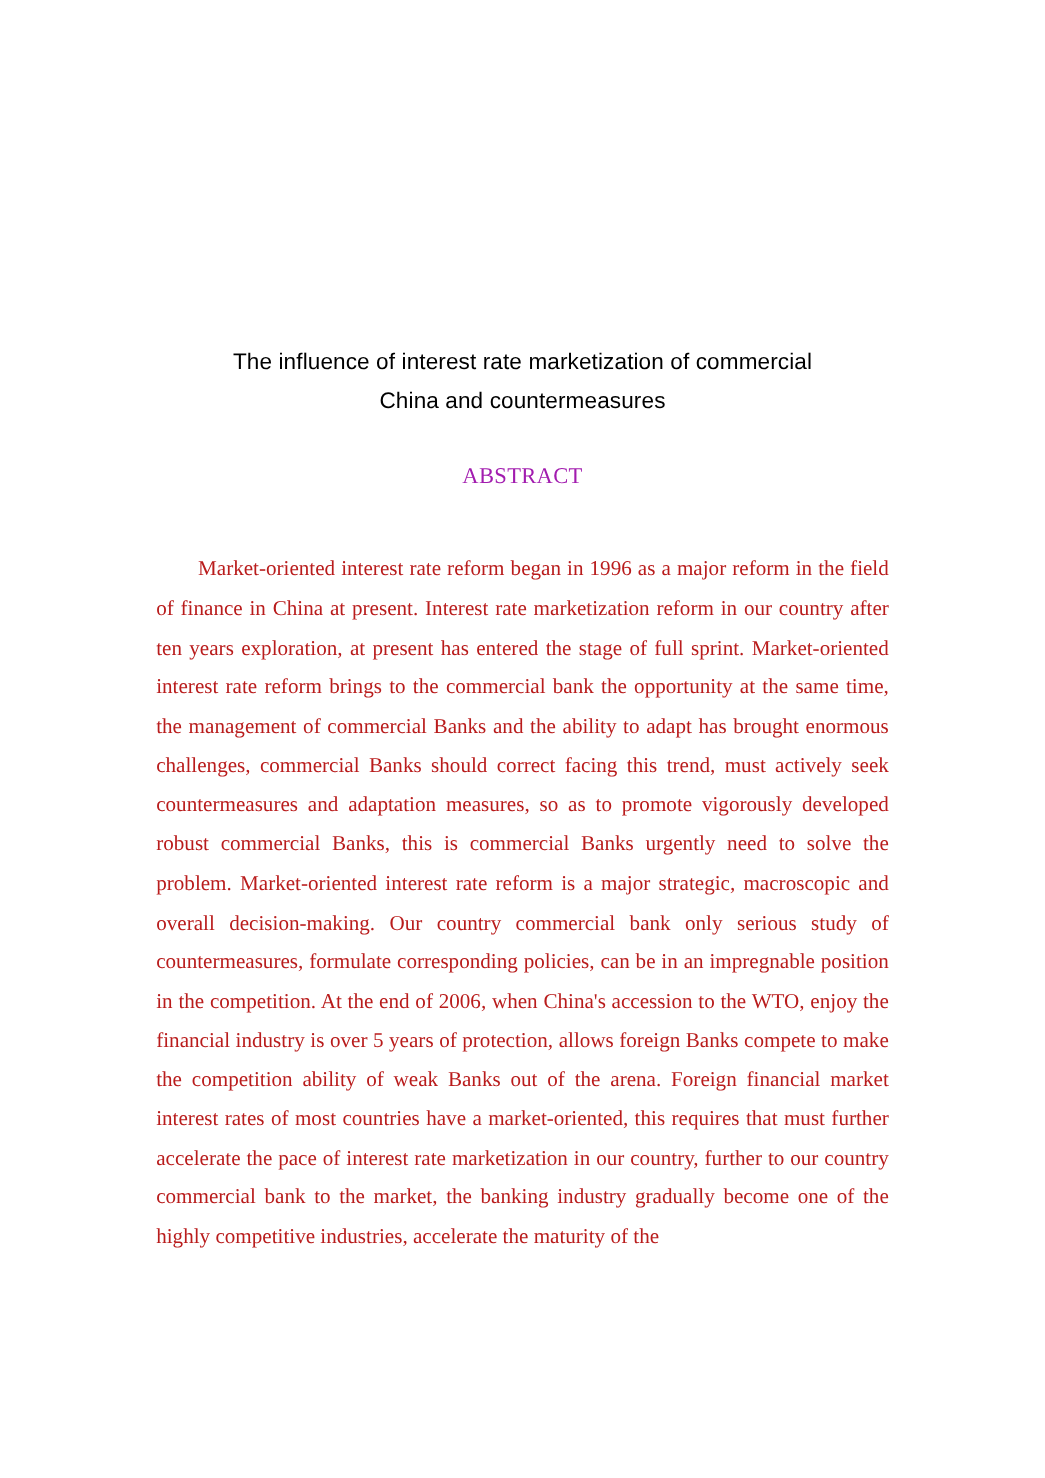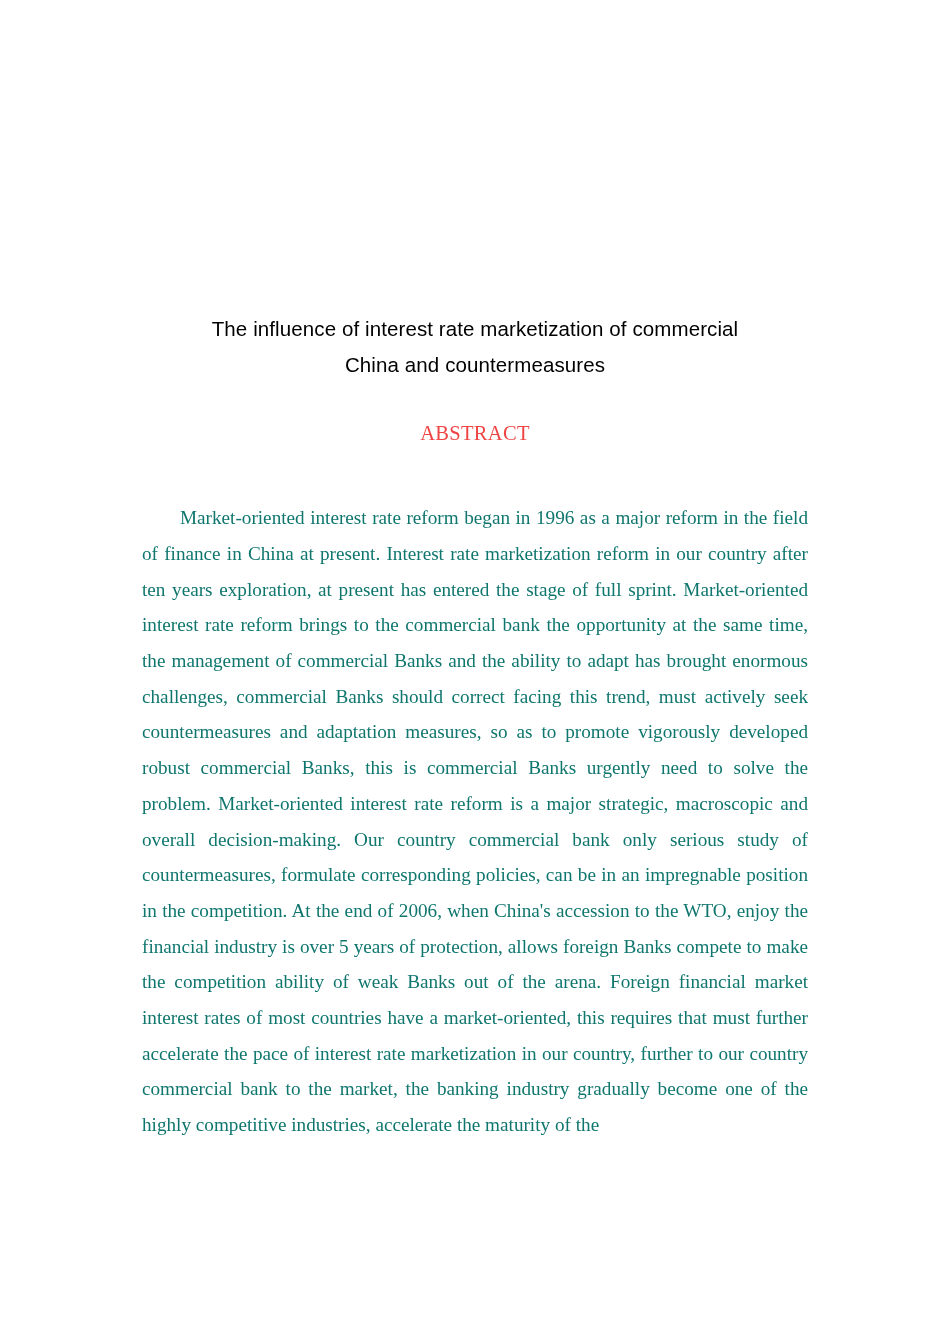--- a/index.html
+++ b/index.html
@@ -51,38 +51,38 @@
   .section-heading {
     position: absolute;
     left: 142px;
     top: 373px;
     width: 666px;
     font-family: "Liberation Serif", "DejaVu Serif", serif;
     font-size: 20.5px;
     font-weight: 400;
     line-height: 28px;
     text-align: center;
-    color: #ef4444;
+    color: #a21caf;
     letter-spacing: 0.3px;
   }
 
   
   .abstract-body {
     position: absolute;
     left: 142px;
     top: 435px;
     width: 666px;
     font-family: "Liberation Serif", "DejaVu Serif", serif;
     font-size: 19.2px;
     font-weight: 400;
     line-height: 35.7px;
     text-align: justify;
     text-justify: inter-word;
     text-indent: 38px;
-    color: #0f766e;
+    color: #b91c1c;
     hyphens: none;
     word-spacing: 0px;
   }
 </style>
 </head>
 <body>
 
 <div class="page">
 
   <div class="doc-title">

